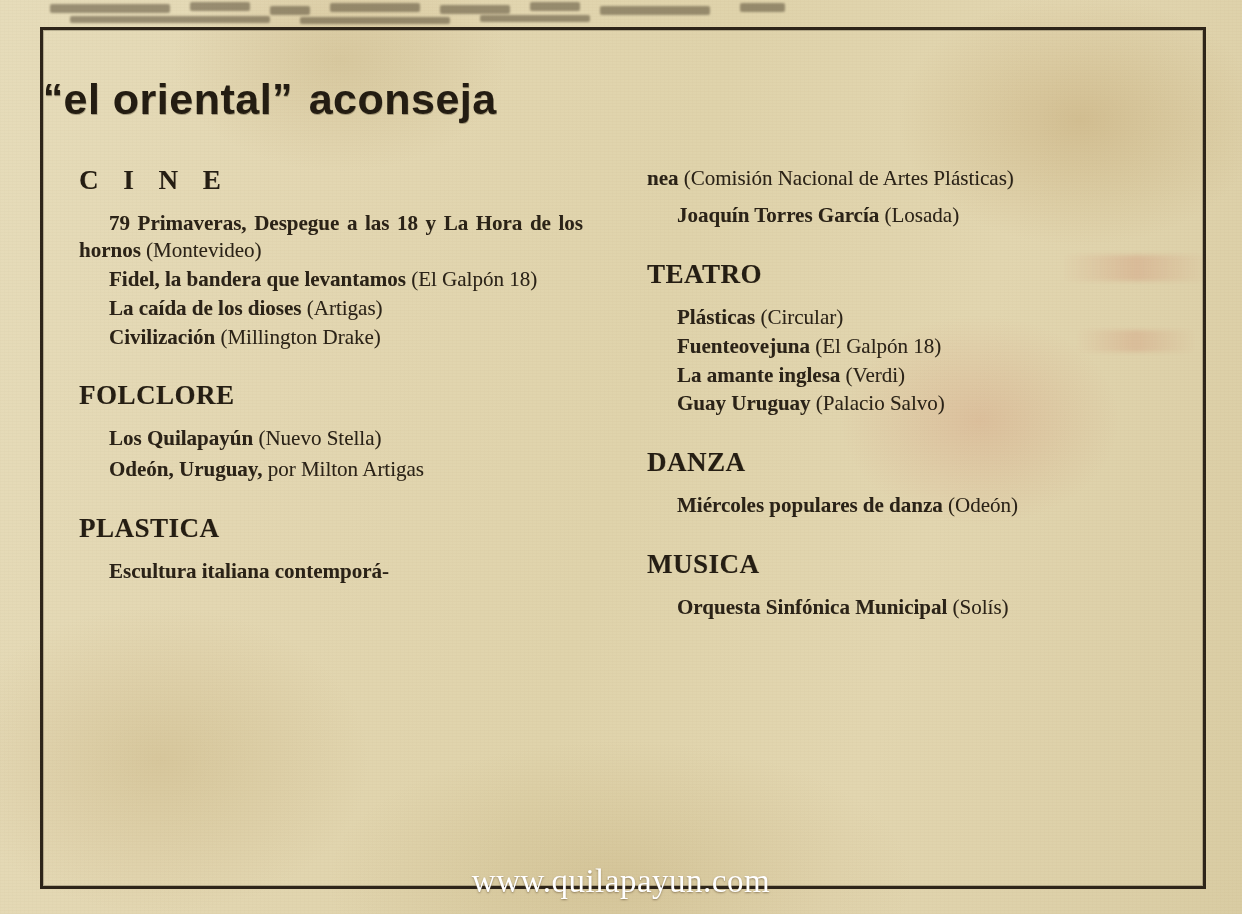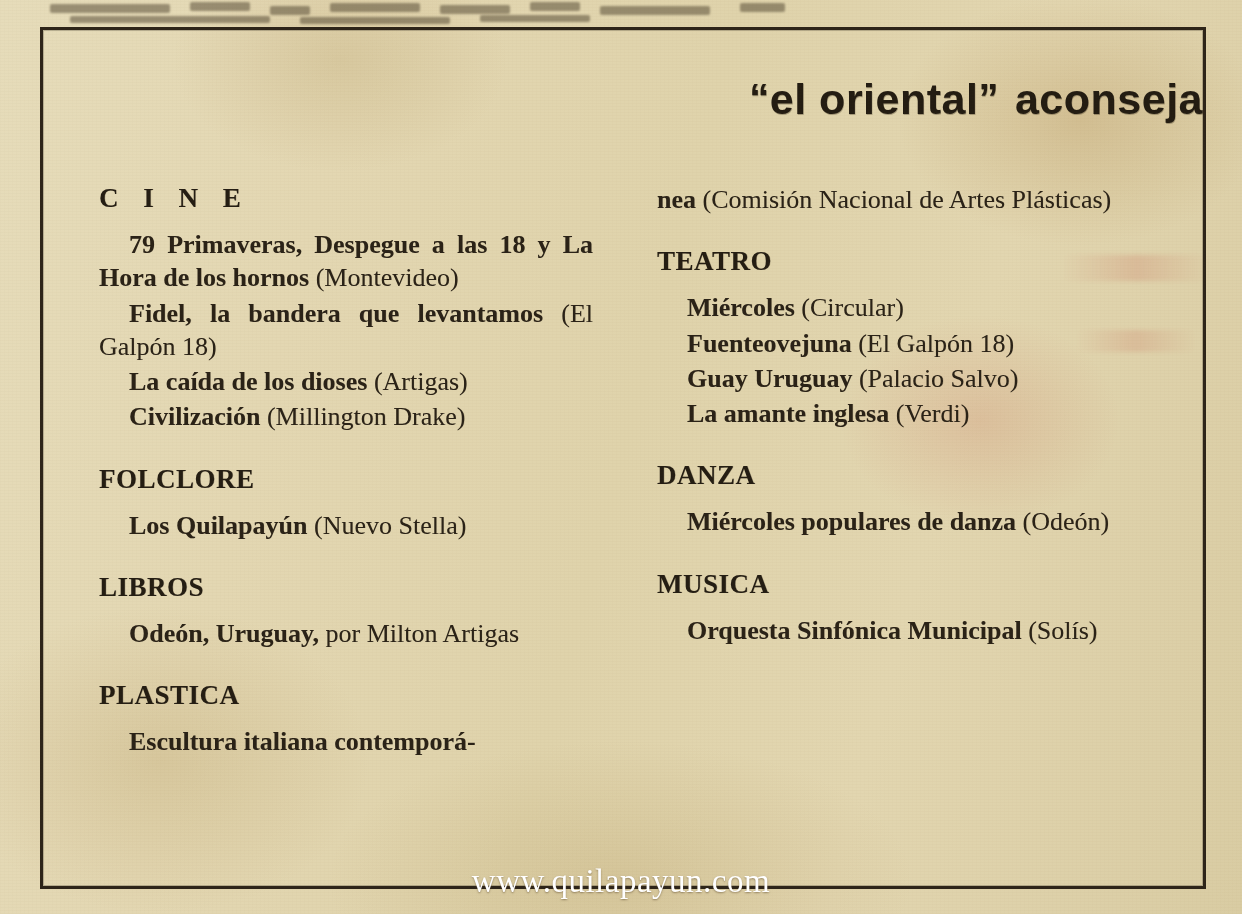--- a/index.html
+++ b/index.html
@@ -58,42 +58,41 @@
     left: 40px;
     top: 27px;
     width: 1166px;
     height: 862px;
     border: 3px solid #2d2419;
     box-sizing: border-box;
     box-shadow: inset 0 0 0 1px rgba(45,36,25,0.25);
   }
 
   .headline {
-    text-align: right;
+    text-align: left;
     font-family: "Liberation Sans", sans-serif;
     font-weight: bold;
     font-size: 43px;
     letter-spacing: 0.5px;
     color: #231c12;
     margin-top: 48px;
     line-height: 1;
     text-shadow: 0.5px 0.5px 0 rgba(60,48,30,0.35);
   }
   .headline .quote { font-size: 40px; vertical-align: top; }
   .headline .word-gap { display:inline-block; width: 16px; }
 
   .columns {
     position: absolute;
-    top: 153px;
+    top: 135px;
     left: 0;
     right: 0;
     display: flex;
     padding: 0 44px 0 36px;
     box-sizing: border-box;
-    margin-left: 20px;
   }
   .col {
     width: 50%;
     box-sizing: border-box;
   }
   .col-left { padding-right: 36px; }
   .col-right { padding-left: 28px; }
 
   .section-head {
     font-family: "Liberation Serif", serif;
@@ -101,21 +100,21 @@
     font-size: 27px;
     color: #241d13;
     letter-spacing: 0.5px;
     margin: 30px 0 14px 0;
     text-shadow: 0.4px 0.4px 0 rgba(60,48,30,0.3);
   }
   .section-head.first { margin-top: 0; }
   .section-head.spaced { letter-spacing: 9px; }
 
   .entry {
-    font-size: 26px;
+    font-size: 21px;
     line-height: 1.28;
     color: #2a2217;
     margin: 0 0 2px 0;
     text-indent: 30px;
     text-align: justify;
     text-shadow: 0.3px 0.3px 0 rgba(70,55,35,0.22);
   }
   .entry b { font-weight: bold; }
   .entry .plain { font-weight: normal; }
   .entry-group { margin-bottom: 4px; }
@@ -197,45 +196,45 @@
           <p class="entry"><b>Fidel, la bandera que levantamos</b><span class="plain"> (El Galpón 18)</span></p>
           <p class="entry"><b>La caída de los dioses</b><span class="plain"> (Artigas)</span></p>
           <p class="entry"><b>Civilización</b><span class="plain"> (Millington Drake)</span></p>
         </div>
 
         <div class="section-head">FOLCLORE</div>
         <div class="entry-group">
           <p class="entry"><b>Los Quilapayún</b><span class="plain"> (Nuevo Stella)</span></p>
         </div>
 
-        <div class="section-head">LIBROS</div>
         <div class="entry-group">
           <p class="entry"><b>Odeón, Uruguay,</b><span class="plain"> por Milton Artigas</span></p>
         </div>
 
         <div class="section-head">PLASTICA</div>
         <div class="entry-group">
           <p class="entry"><b>Escultura italiana contemporá-</b></p>
         </div>
 
       </div>
 
       <div class="col col-right">
 
         <p class="entry cont"><b>nea</b><span class="plain"> (Comisión Nacional de Artes Plásticas)</span></p>
 
         <div class="entry-group" style="margin-top:10px;">
+          <p class="entry"><b>Joaquín Torres García</b><span class="plain"> (Losada)</span></p>
         </div>
 
         <div class="section-head">TEATRO</div>
         <div class="entry-group">
-          <p class="entry"><b>Miércoles</b><span class="plain"> (Circular)</span></p>
+          <p class="entry"><b>Plásticas</b><span class="plain"> (Circular)</span></p>
           <p class="entry"><b>Fuenteovejuna</b><span class="plain"> (El Galpón 18)</span></p>
+          <p class="entry"><b>La amante inglesa</b><span class="plain"> (Verdi)</span></p>
           <p class="entry"><b>Guay Uruguay</b><span class="plain"> (Palacio Salvo)</span></p>
-          <p class="entry"><b>La amante inglesa</b><span class="plain"> (Verdi)</span></p>
         </div>
 
         <div class="section-head">DANZA</div>
         <div class="entry-group">
           <p class="entry"><b>Miércoles populares de danza</b><span class="plain"> (Odeón)</span></p>
         </div>
 
         <div class="section-head">MUSICA</div>
         <div class="entry-group">
           <p class="entry"><b>Orquesta Sinfónica Municipal</b><span class="plain"> (Solís)</span></p>

